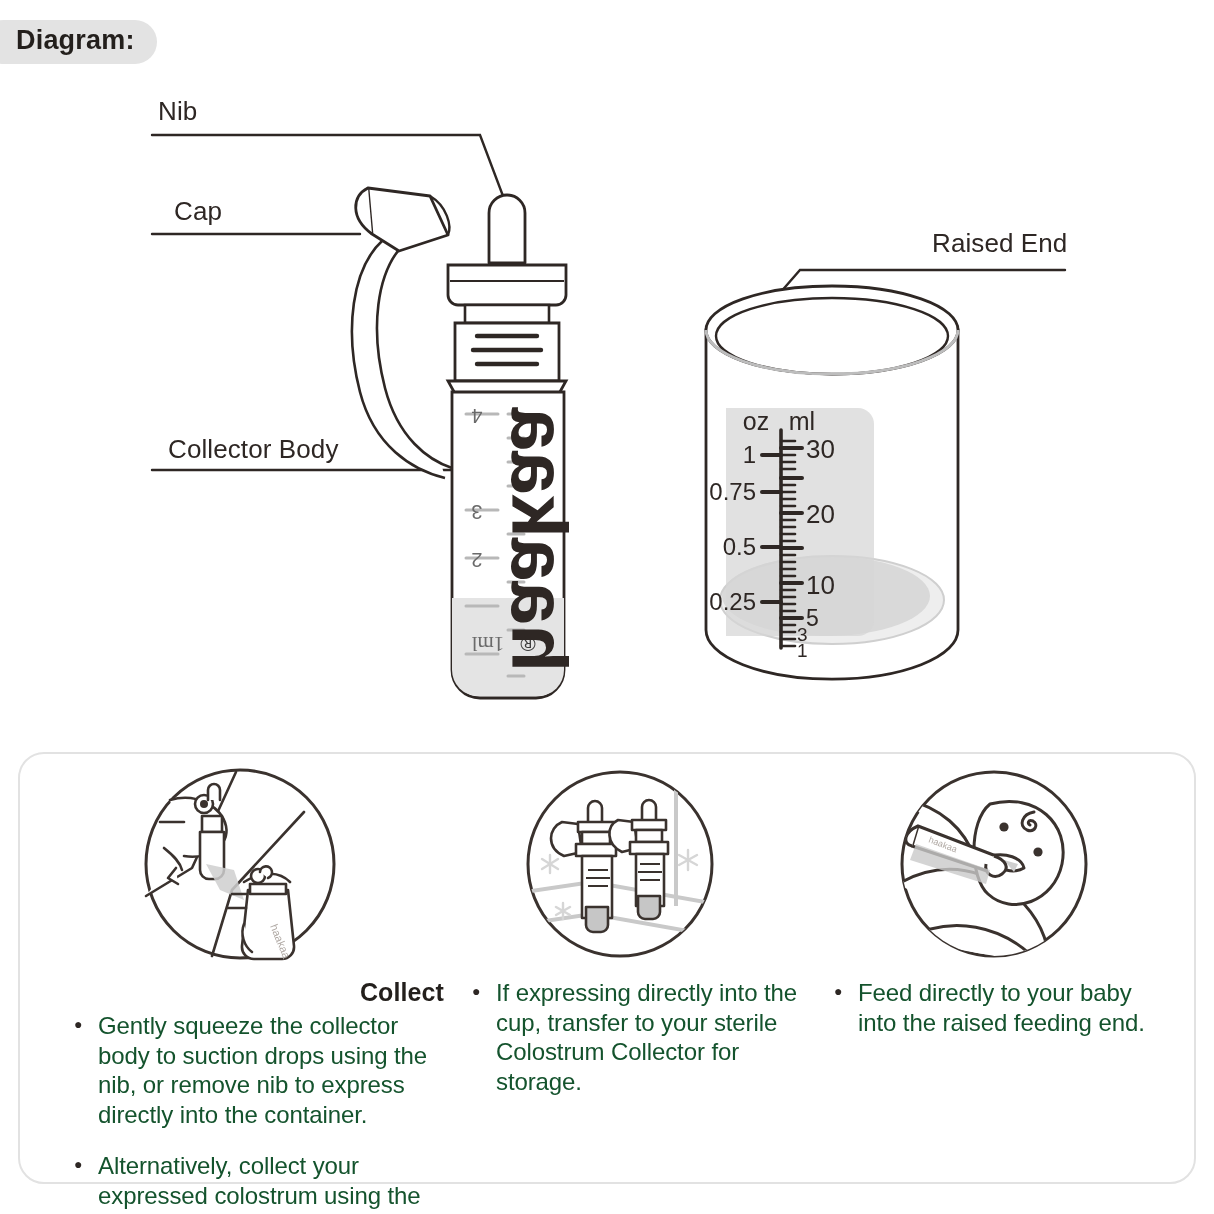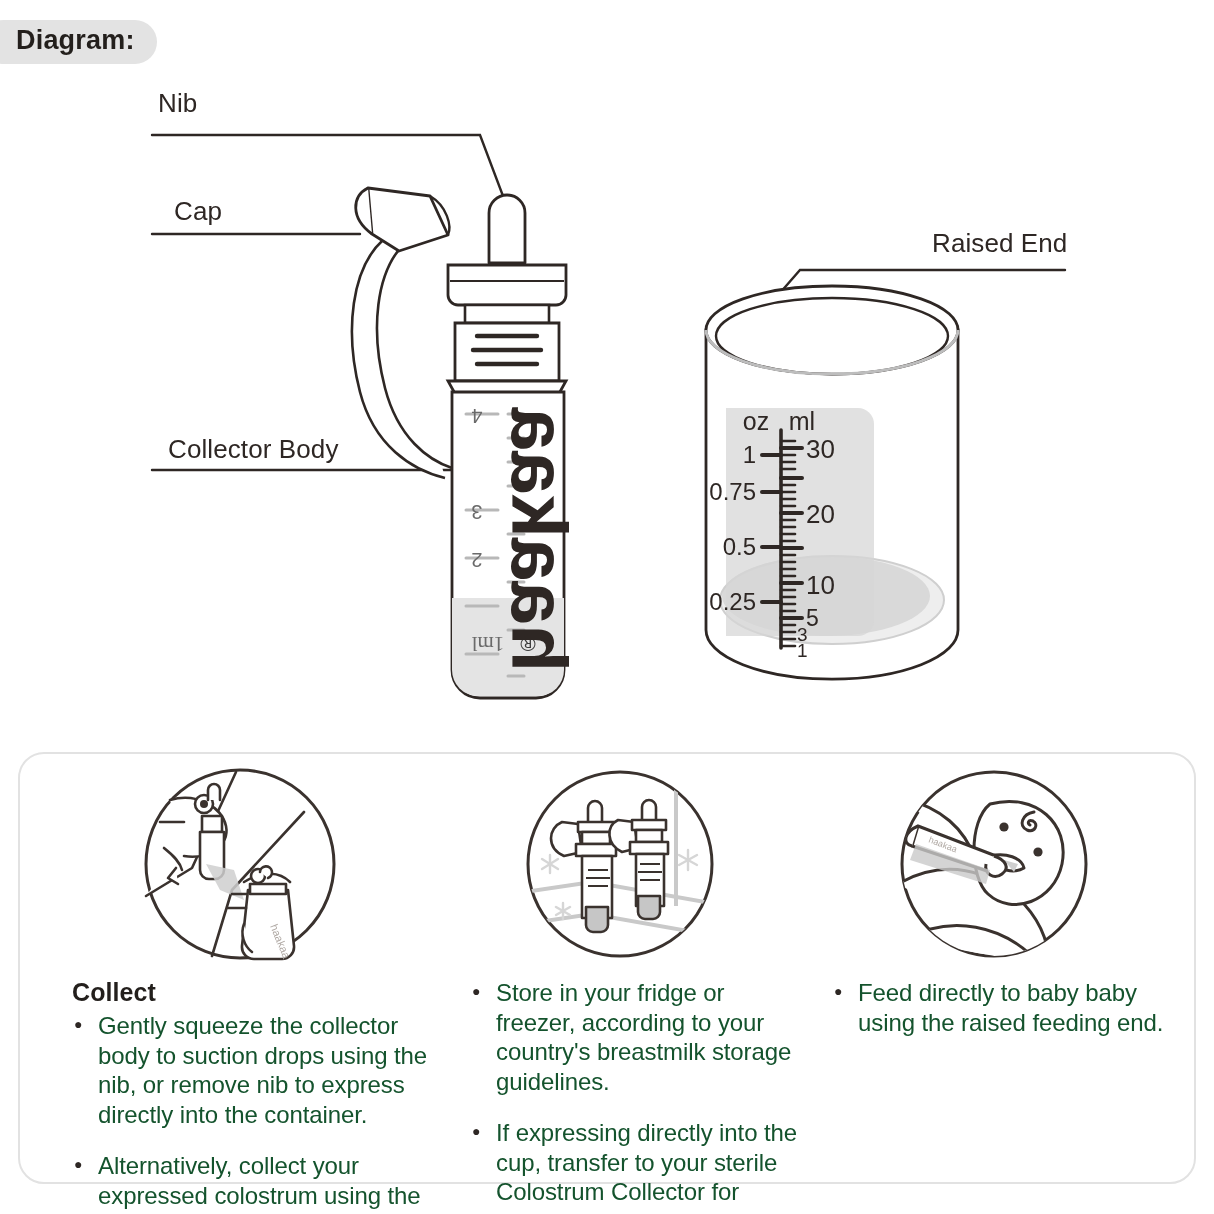--- a/index.html
+++ b/index.html
@@ -32,21 +32,21 @@
   }
 
   
   .callout-label {
     position: absolute;
     font-size: 26px;
     color: #2e2724;
     white-space: nowrap;
     letter-spacing: 0.1px;
   }
-  #label-nib   { left: 158px; top: 88px; }
+  #label-nib   { left: 158px; top: 96px; }
   #label-cap   { left: 174px; top: 196px; }
   #label-body  { left: 168px; top: 434px; }
   #label-raised{ left: 932px; top: 228px; }
 
   
   #art {
     position: absolute;
     left: 0; top: 0;
     width: 1214px;
     height: 1214px;
@@ -81,20 +81,21 @@
   #step-col-0 .step-figure { margin-left: 68px; }
   #step-col-1 .step-figure { margin-left: 50px; }
   #step-col-2 .step-figure { margin-left: 62px; }
 
   .step-title {
     font-size: 25px;
     font-weight: bold;
     color: #231f1c;
     margin: 0 0 4px 0;
     letter-spacing: 0.1px;
+    text-align: right;
   }
   .bullets {
     list-style: none;
     margin: 0;
     padding: 0;
   }
   .bullets li {
     position: relative;
     padding-left: 26px;
     font-size: 24px;
@@ -391,21 +392,20 @@
           <path d="M118 132 h22 v16 a7 7 0 0 1 -7 7 h-8 a7 7 0 0 1 -7 -7 z" fill="#c6c6c6"></path>
           <g stroke-width="2">
               <path d="M120 100 h20"></path>
               <path d="M118 108 h24"></path>
               <path d="M120 116 h20"></path>
             </g>
         </g>
       </g>
     </svg>
     <ul class="bullets">
-      <li>Store in your fridge or freezer, according to your country's breastmilk storage guidelines.</li>
       <li>If expressing directly into the cup, transfer to your sterile Colostrum Collector for storage.</li>
     </ul>
   </div>
 
   <div class="step-col" id="step-col-2">
     <svg class="step-figure" viewBox="0 0 200 200">
       <defs>
         <clipPath id="clip-feed">
             <circle cx="100" cy="100" r="92"></circle>
           </clipPath>
@@ -432,16 +432,16 @@
 
         <path d="M24 62 L 102 92 L 96 108 L 18 82 Z" fill="#ffffff" stroke="#3a322e" stroke-width="3" stroke-linejoin="round"></path>
         <path d="M100 92 C 112 96, 116 104, 108 110 C 100 116, 90 110, 92 100" fill="#ffffff" stroke="#3a322e" stroke-width="3"></path>
         <path d="M24 62 C 10 68, 8 80, 18 82" fill="#ffffff" stroke="#3a322e" stroke-width="3"></path>
 
         <path d="M22 80 L 96 106 L 92 120 L 16 96 Z" fill="#c9c9c9" stroke="none" opacity="0.8"></path>
         <text x="34" y="78" font-family="Liberation Sans, sans-serif" font-size="9" fill="#b0a9a4" transform="rotate(21 34 78)">haakaa</text>
       </g>
     </svg>
     <ul class="bullets">
-      <li>Feed directly to baby baby using the raised feeding end.</li>
+      <li>Feed directly to your baby into the raised feeding end.</li>
     </ul>
   </div>
 </div>
 
 </body></html>

